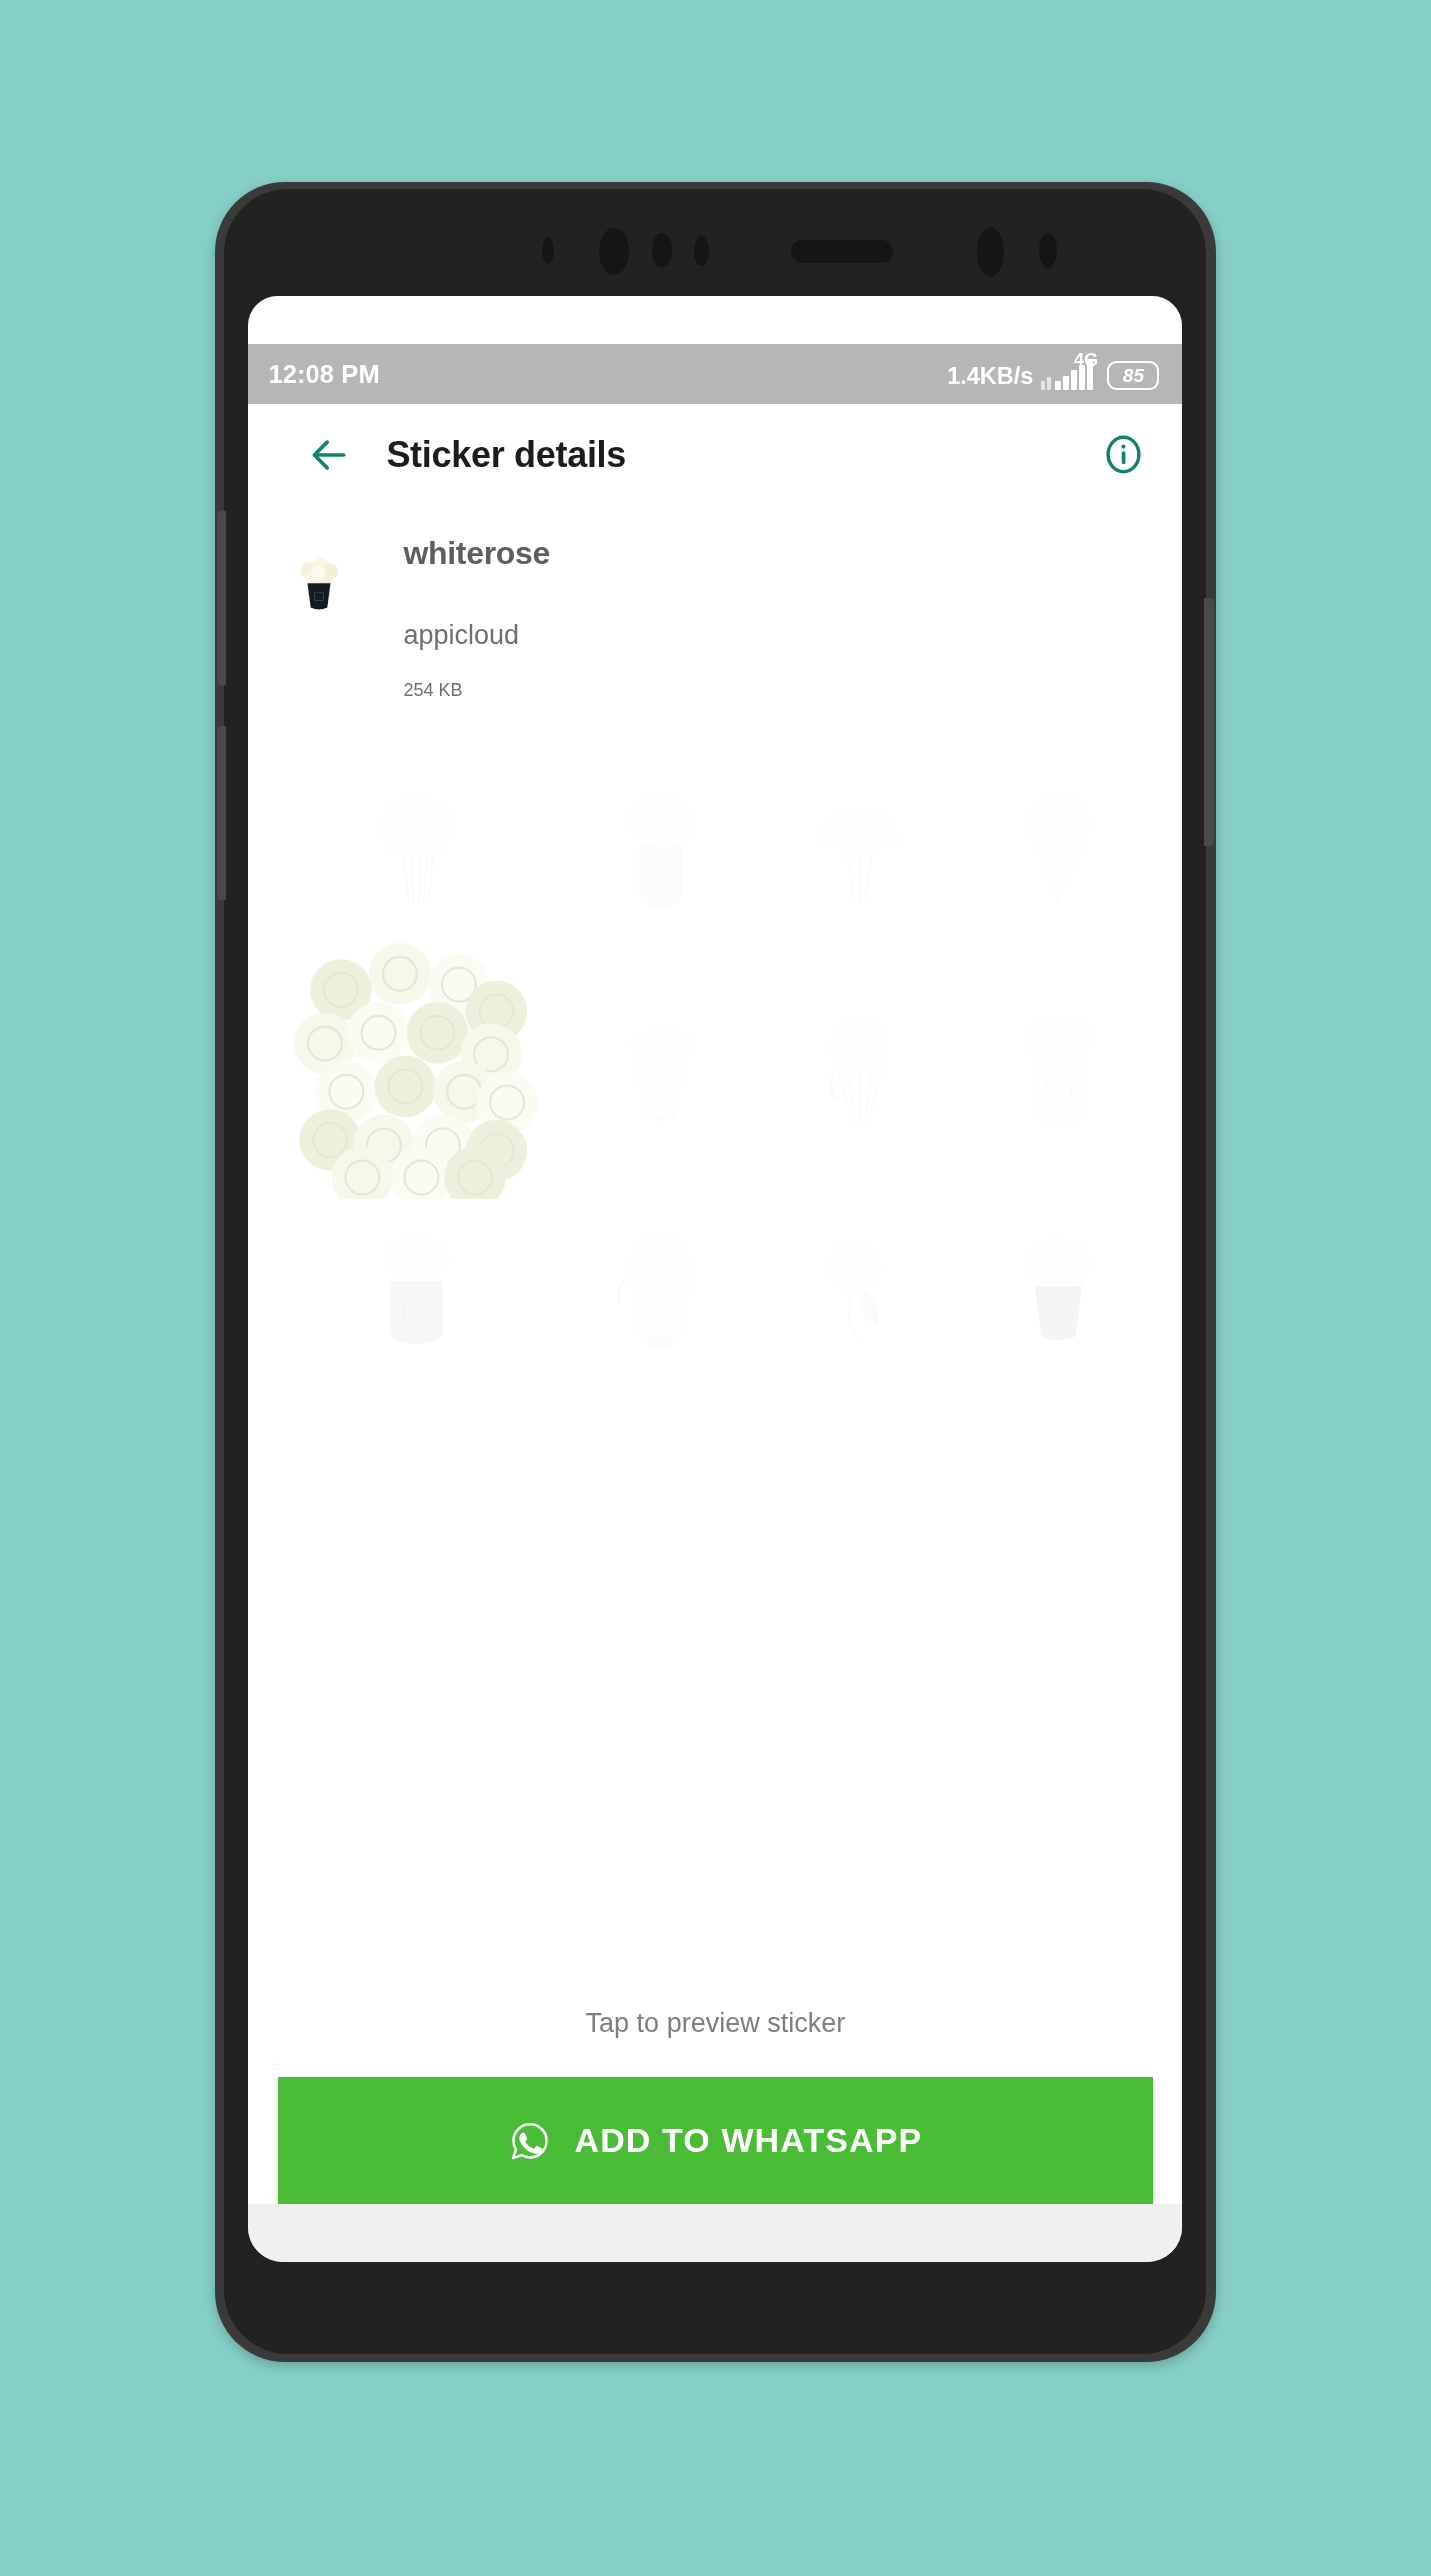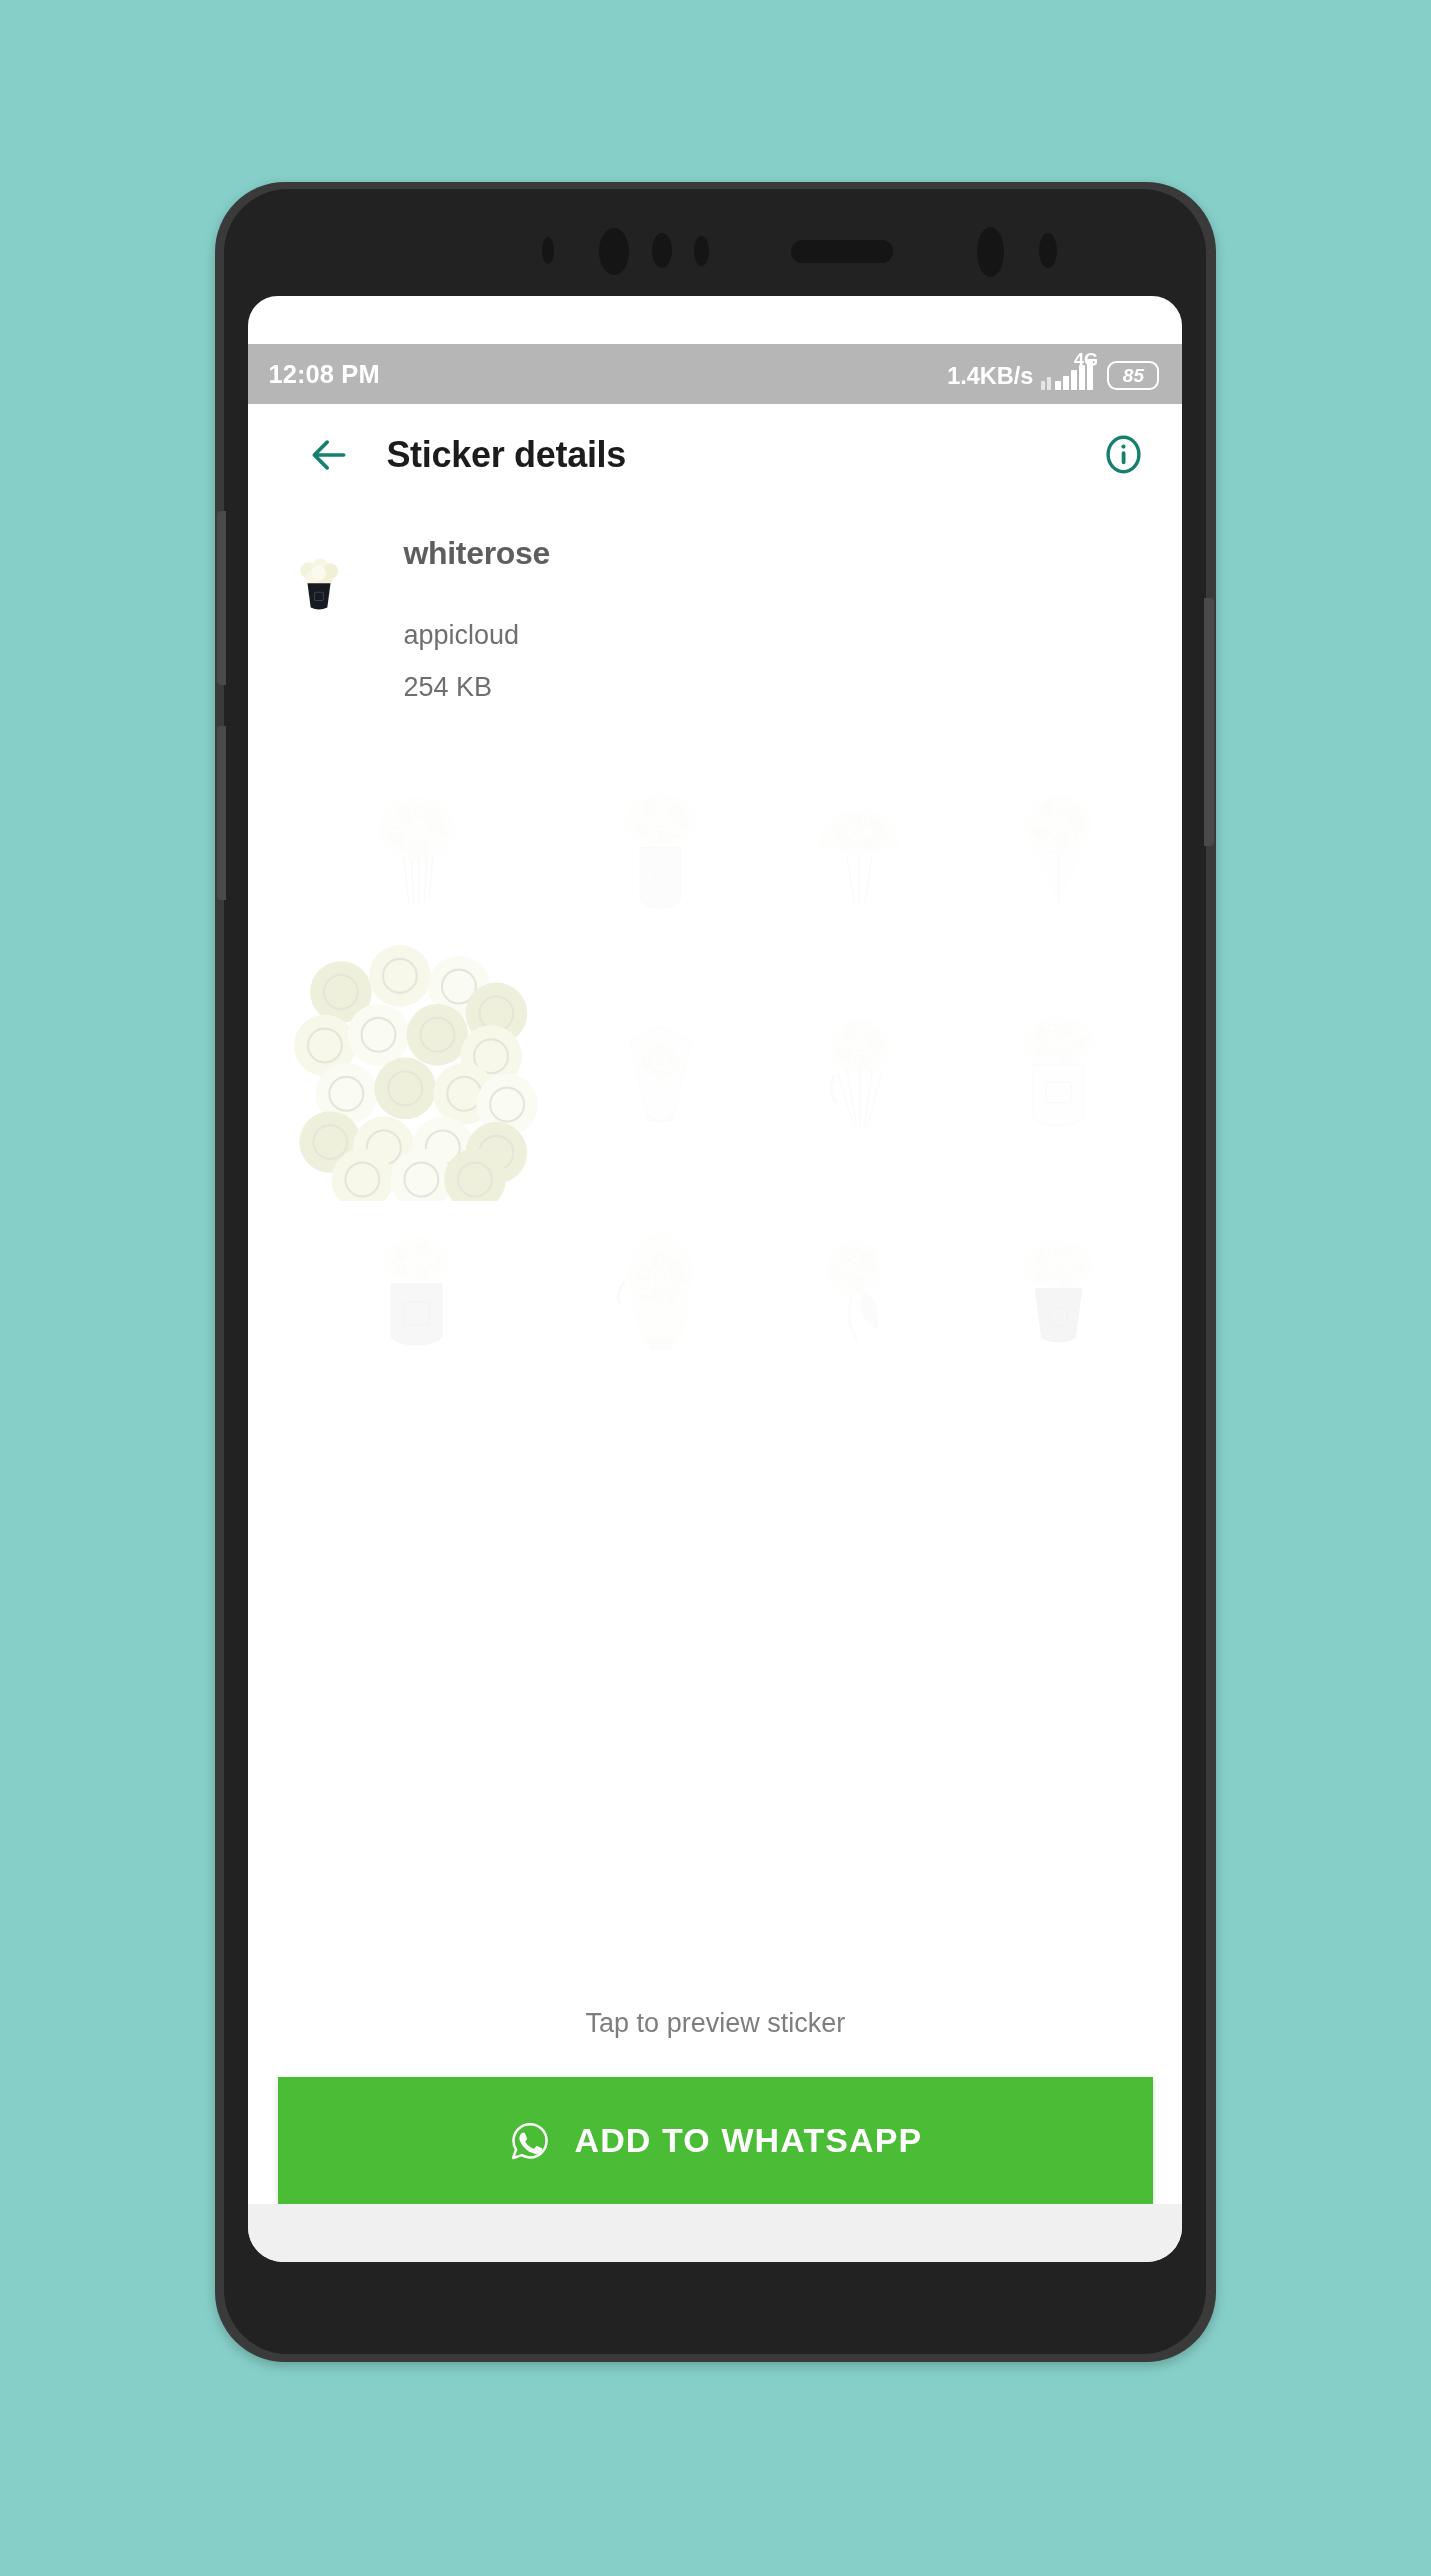--- a/index.html
+++ b/index.html
@@ -95,21 +95,21 @@
     display:flex;align-items:center;justify-content:center;}
 
   
   #pack-header{ display:flex; padding:27px 39px 0 39px; }
   #pack-thumb{
     width:64px; height:64px; margin-top:17.4px; flex:none; position:relative;
   }
   #pack-meta{ margin-left:52px; padding-top:2.7px;}
   #pack-name{ font-size:32px; font-weight:bold; color:#5e5e5e; letter-spacing:-0.3px;}
   #pack-publisher{ font-size:27px; color:#6f6f6f; margin-top:48px; }
-  #pack-size{ font-size:27px; color:#6f6f6f; margin-top:21px; }
+  #pack-size{ font-size:18px; color:#6f6f6f; margin-top:29px; }
 
   
   #sticker-grid{
     margin-top:46px; padding:0 24px;
     display:grid; grid-template-columns:repeat(4,1fr);
     row-gap:31px;
   }
   .sticker-cell{
     height:191px; display:flex; align-items:center; justify-content:center;
     position:relative;

